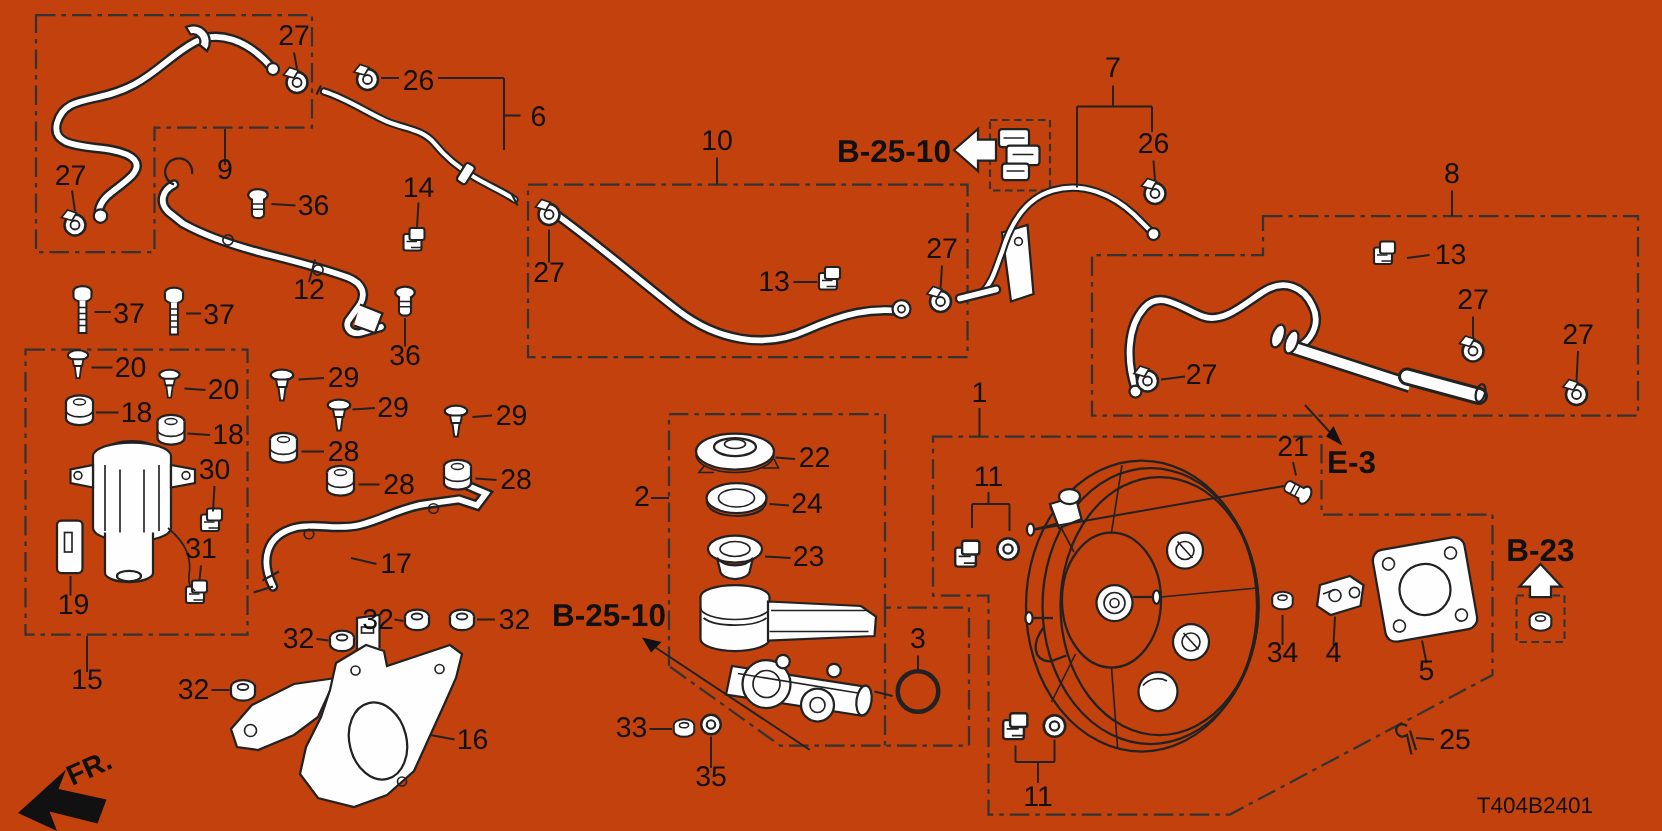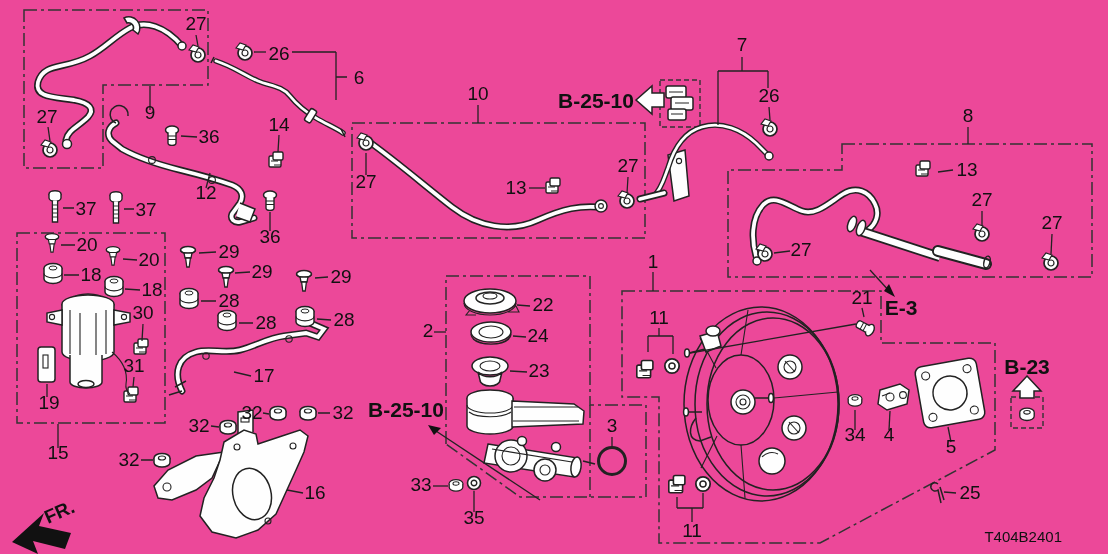--- a/index.html
+++ b/index.html
@@ -1,16 +1,16 @@
 <!DOCTYPE html>
 <html><head>
 <meta charset="utf-8">
 <style>
   html,body{margin:0;padding:0;background:#ffffff;}
-  .stage{position:relative;width:1108px;height:554px;background:#ec4899;overflow:hidden;
+  .stage{position:relative;width:1108px;height:554px;background:#c2410c;overflow:hidden;
          font-family:"Liberation Sans", sans-serif;text-decoration:underline;}
   svg{position:absolute;left:0;top:0;}
   svg text{font-family:"Liberation Sans", sans-serif;fill:#111;}
   .num{font-size:19px;}
   .ref{font-size:21px;font-weight:bold;}
   .code{font-size:15px;}
   .fr{font-size:19px;font-weight:bold;}
   .ln{stroke:#222;stroke-width:1.3;fill:none;}
   .box{stroke:#333;stroke-width:1.5;fill:none;stroke-dasharray:13 4 3 4;}
   .box2{stroke:#333;stroke-width:1.4;fill:none;stroke-dasharray:5 3;}

